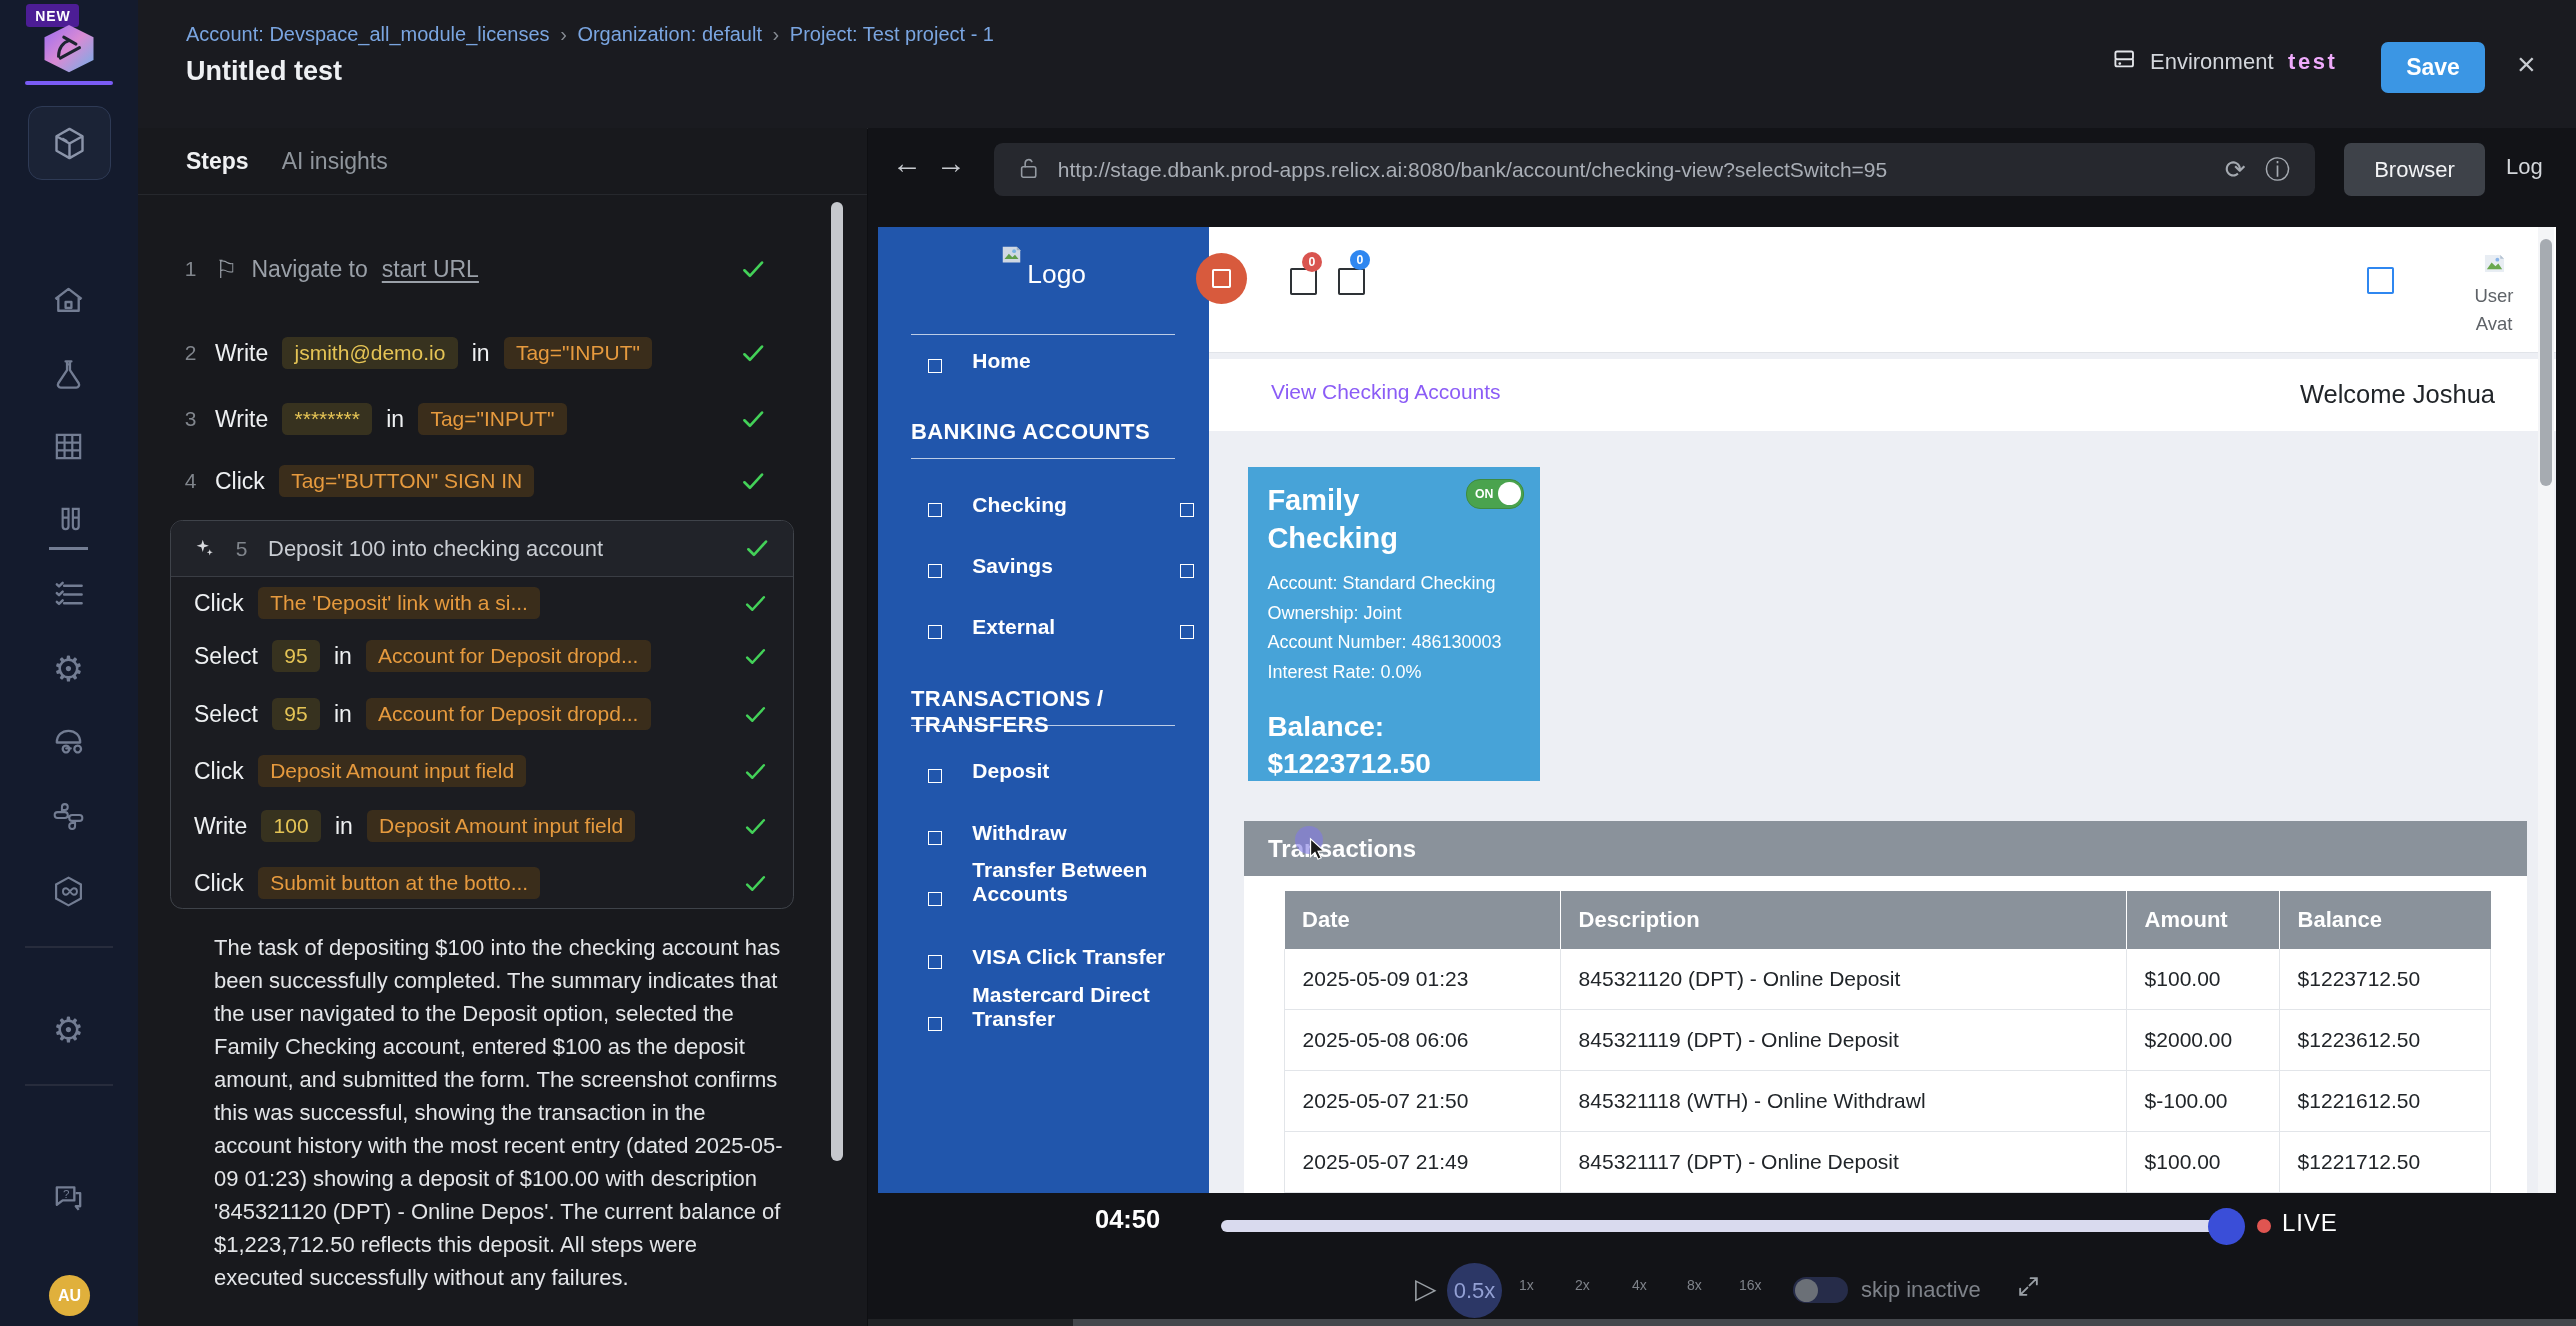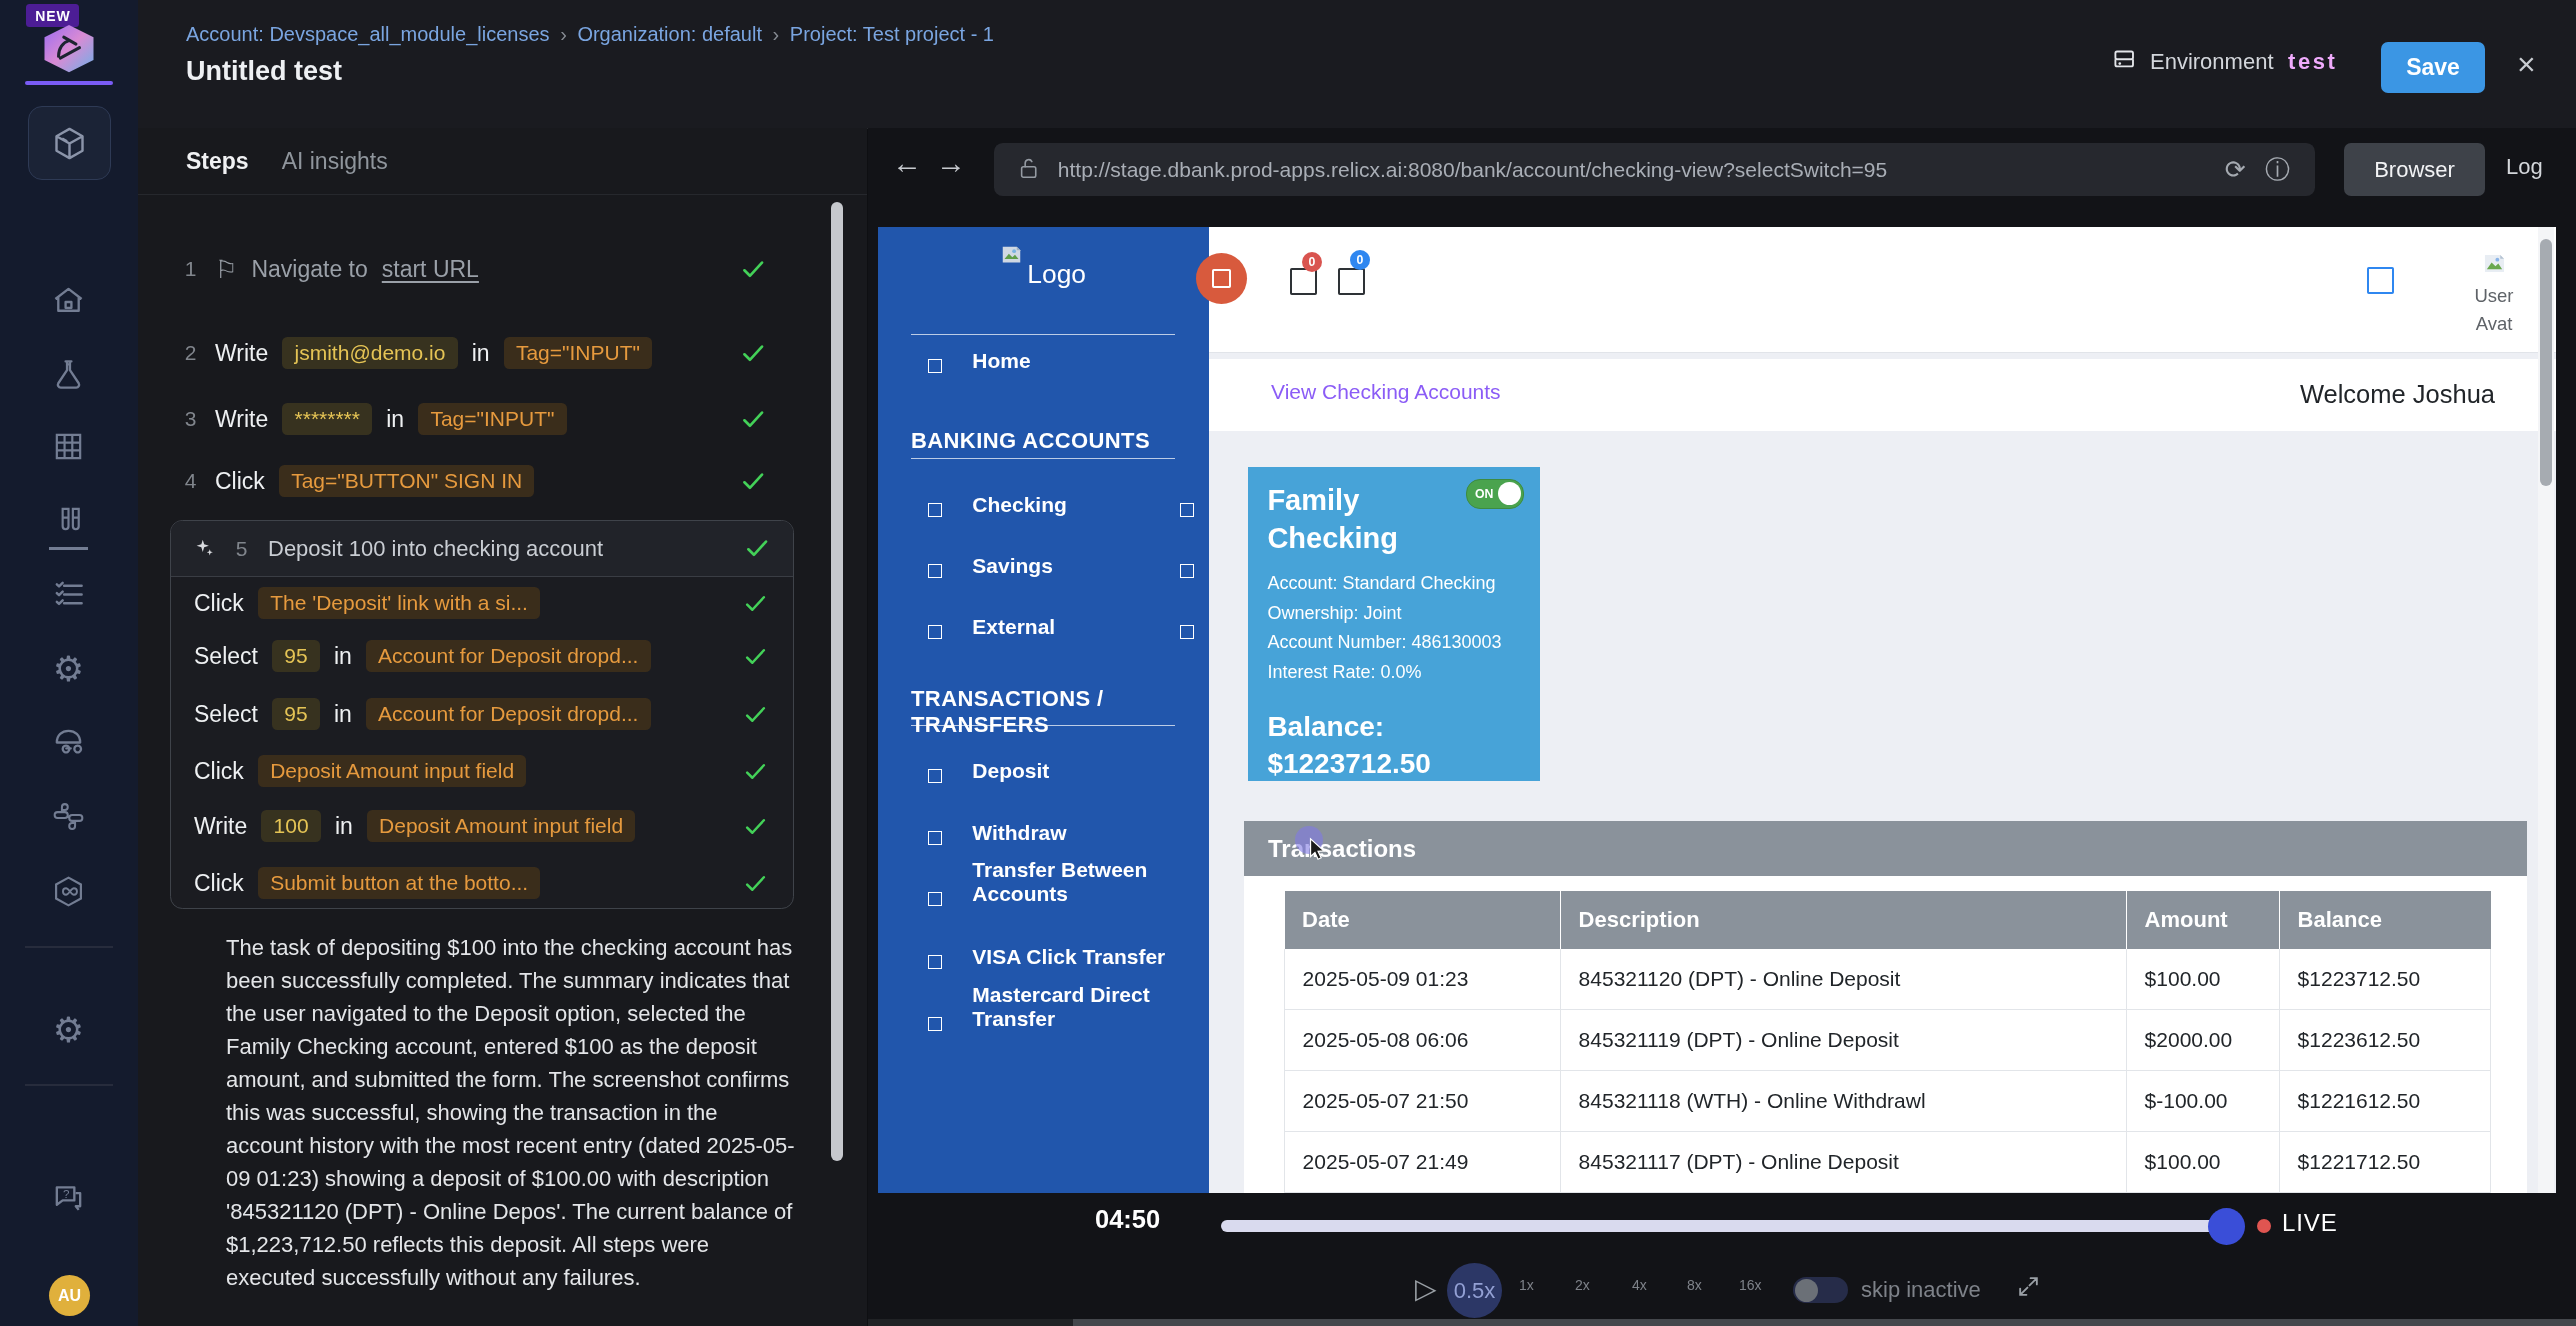--- a/index.html
+++ b/index.html
@@ -52,21 +52,21 @@
   .chip-tgt{background:#3a2d1b;color:#e69a3e;}
   .check{margin-left:auto;flex:0 0 auto;display:flex;}
   .flag-ic{color:#9aa0a8;font-size:25px;}
   .group-box{position:absolute;left:32px;top:392px;width:624px;height:389px;border:1.8px solid #3f434a;
              border-radius:12.3px;background:#1b1c21;box-sizing:border-box;overflow:hidden;}
   .group-hdr{height:56px;background:#212329;border-bottom:1.8px solid #3a3d44;display:flex;align-items:center;
              gap:16px;padding:0 23px;box-sizing:border-box;}
   .gtitle{color:#c9cdd3;font-size:22px;}
   .grow{position:absolute;left:0;width:620px;height:42px;display:flex;align-items:center;gap:14px;
         padding:0 23px;box-sizing:border-box;}
-  .summary{position:absolute;left:88px;top:803px;width:571px;font-size:22px;line-height:33px;color:#e3e5e8;}
+  .summary{position:absolute;left:76px;top:803px;width:571px;font-size:22px;line-height:33px;color:#e3e5e8;}
   .steps-scroll{position:absolute;left:693px;top:74px;width:12.3px;height:959px;background:#c6c8cd;border-radius:6.2px;}
 
   
   #right{position:absolute;left:868px;top:128px;width:1708px;height:1199px;background:#121317;}
   .nav-arrow{position:absolute;top:17.6px;font-size:30px;color:#c6c9ce;}
   .url-pill{position:absolute;left:126px;top:15px;width:1321px;height:53px;background:#26282e;border-radius:8.8px;
             display:flex;align-items:center;padding:0 25px;box-sizing:border-box;gap:19.4px;}
   .url-text{font-size:21px;color:#a9aeb6;flex:1;overflow:hidden;white-space:nowrap;}
   .url-ic{color:#a5aab1;font-size:25px;flex:0 0 auto;}
   .browser-tab{position:absolute;left:1476px;top:15px;width:141px;height:53px;background:#3e4249;border-radius:7px;
@@ -412,21 +412,21 @@
           </svg>
         <span class="blogo-txt">Logo</span>
       </div>
       <span class="bdiv" style="top:107px;"></span>
 
       <div class="bitem" style="top:104px;">
         <span class="bsq"></span>
         <span class="blabel">Home</span>
       </div>
 
-      <span class="bsection" style="top:192px;margin-top:9px;">BANKING ACCOUNTS</span>
+      <span class="bsection" style="top:192px;">BANKING ACCOUNTS</span>
       <span class="bdiv" style="top:231px;"></span>
 
       <div class="bitem" style="top:248px;">
         <span class="bsq"></span>
         <span class="blabel">Checking</span>
         <span class="bsq-r"></span>
       </div>
       <div class="bitem" style="top:309px;">
         <span class="bsq"></span>
         <span class="blabel">Savings</span>

